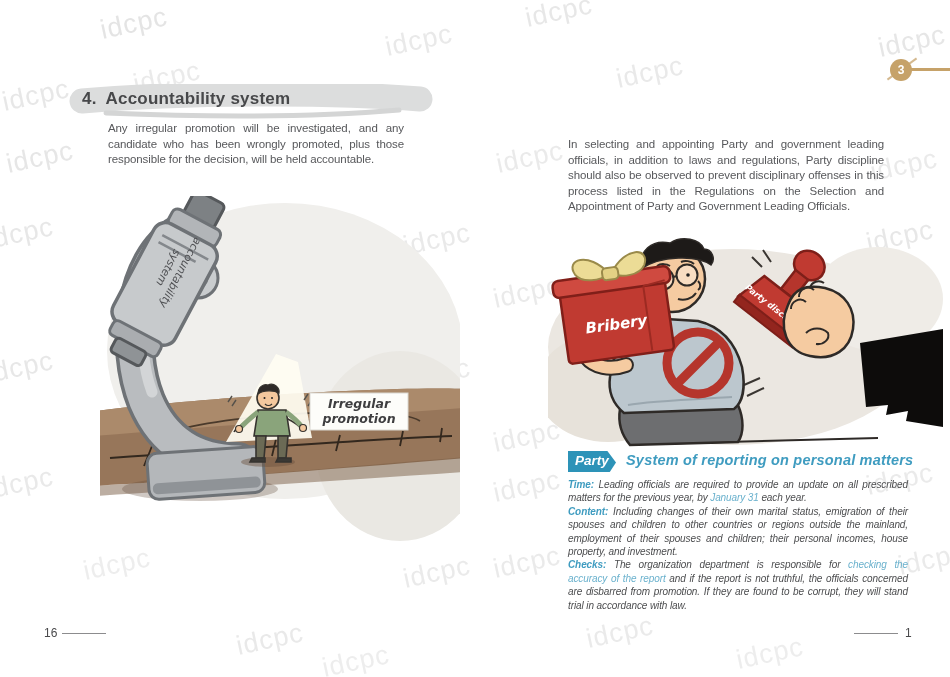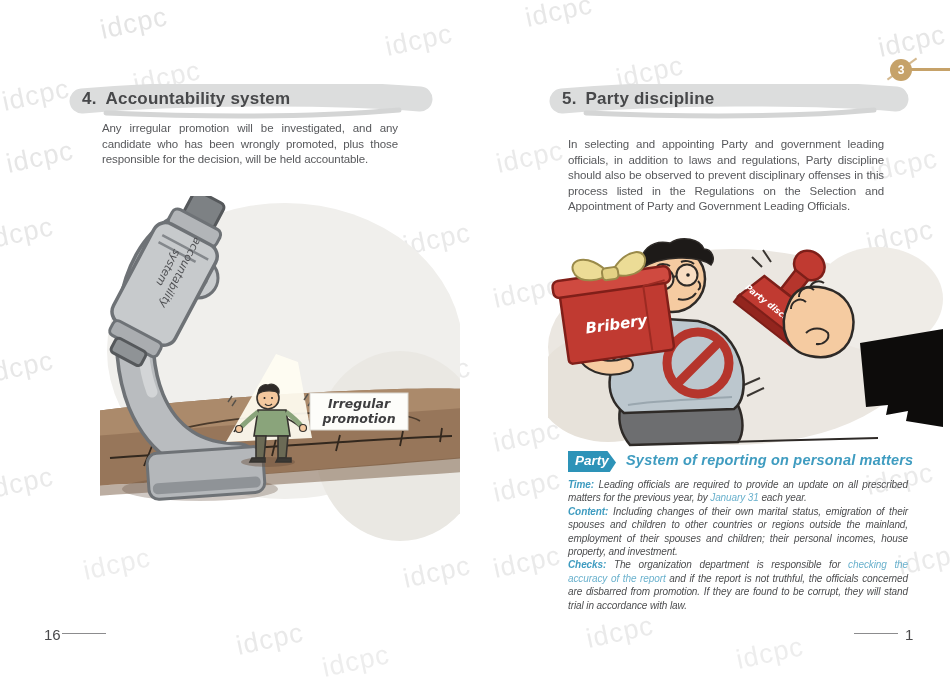--- a/index.html
+++ b/index.html
@@ -46,21 +46,21 @@
   .tip-blue { color:#6ab1cd; }
 
   .badge-circle {
     position:absolute; left:890px; top:59px; width:22px; height:22px; border-radius:50%;
     background:#c6a269; color:#fff; font-size:12px; font-weight:bold;
     text-align:center; line-height:22px;
   }
   .badge-line { position:absolute; left:911px; top:68px; width:39px; height:3px; background:#c6a269; }
   .badge-slash { position:absolute; left:884px; top:68px; width:36px; height:2px; background:#c6a269; opacity:0.75; transform:rotate(-36deg); }
 
-  .pagenum { position:absolute; font-size:15px; color:#4a4a4c; }
+  .pagenum { position:absolute; font-size:12px; color:#4a4a4c; }
   .pagenum-line { position:absolute; height:1px; background:#8c8c8e; width:44px; }
 
   .illus { position:absolute; }
   svg text { font-family:"DejaVu Sans","Liberation Sans",sans-serif; }
 </style>
 </head>
 <body>
 
 <span class="wm" style="left:100px;top:8px;opacity:.9">idcpc</span>
 <span class="wm" style="left:385px;top:25px;opacity:.75">idcpc</span>
@@ -98,21 +98,21 @@
   <div class="heading-block" style="left:64px;top:84px;width:372px;">
     <svg width="372" height="36">
       <path d="M18,17 C120,8 270,8 356,15" stroke="#dcdddd" stroke-width="25" fill="none" stroke-linecap="round"></path>
       <path d="M42,29 C160,34 265,32 335,26" stroke="#d4d5d5" stroke-width="5" fill="none" stroke-linecap="round"></path>
     </svg>
     <div class="heading-text">
       <span class="heading-num">4.</span><span>Accountability system</span>
     </div>
   </div>
 
-  <div class="body-text" style="left:102px;top:121px;width:296px;">Any irregular promotion will be investigated, and any candidate who has been wrongly promoted, plus those responsible for the decision, will be held accountable.</div>
+  <div class="body-text" style="left:108px;top:121px;width:296px;">Any irregular promotion will be investigated, and any candidate who has been wrongly promoted, plus those responsible for the decision, will be held accountable.</div>
 
   <div class="illus" style="left:100px;top:196px;width:360px;height:352px;">
     <svg viewBox="0 0 360 352" width="360" height="352">
       <ellipse cx="185" cy="155" rx="178" ry="148" fill="#f0efec"></ellipse>
       <ellipse cx="300" cy="250" rx="85" ry="95" fill="#eae8e3"></ellipse>
 
       <g>
         <path d="M-5,215 C90,203 280,190 365,193 L365,262 C250,272 90,284 -5,290 Z" fill="#97765a"></path>
         <path d="M-5,215 C90,203 280,190 365,193 L365,212 C250,220 90,232 -5,240 Z" fill="#ab8a6b"></path>
         <path d="M-5,290 C120,282 300,266 365,261 L365,276 C250,284 90,294 -5,300 Z" fill="#7a5d45" opacity="0.5"></path>
@@ -175,29 +175,20 @@
   </div>
 
 
   <div class="pagenum" style="left:44px;top:626px;">16</div>
   <div class="pagenum-line" style="left:62px;top:633px;"></div>
 
   <div class="badge-slash"></div>
   <div class="badge-circle">3</div>
   <div class="badge-line"></div>
 
-  <div class="heading-block" style="left:544px;top:84px;width:368px;">
-    <svg width="368" height="36">
-      <path d="M18,17 C120,8 266,8 352,15" stroke="#dcdddd" stroke-width="25" fill="none" stroke-linecap="round"></path>
-      <path d="M42,29 C160,34 262,32 330,26" stroke="#d4d5d5" stroke-width="5" fill="none" stroke-linecap="round"></path>
-    </svg>
-    <div class="heading-text">
-      <span class="heading-num">5.</span><span>Party discipline</span>
-    </div>
-  </div>
 
   <div class="body-text" style="left:568px;top:137px;width:316px;">In selecting and appointing Party and government leading officials, in addition to laws and regulations, Party discipline should also be observed to prevent disciplinary offenses in this process listed in the Regulations on the Selection and Appointment of Party and Government Leading Officials.</div>
 
   <div class="illus" style="left:548px;top:237px;width:395px;height:212px;">
     <svg viewBox="0 0 395 212" width="395" height="212">
       <ellipse cx="185" cy="110" rx="185" ry="98" fill="#ebe7e1"></ellipse>
       <ellipse cx="60" cy="150" rx="72" ry="55" fill="#e7e2da"></ellipse>
       <ellipse cx="330" cy="62" rx="65" ry="52" fill="#efece7"></ellipse>
       <path d="M100,207 L330,201" stroke="#2e2a27" stroke-width="2" fill="none"></path>
 

